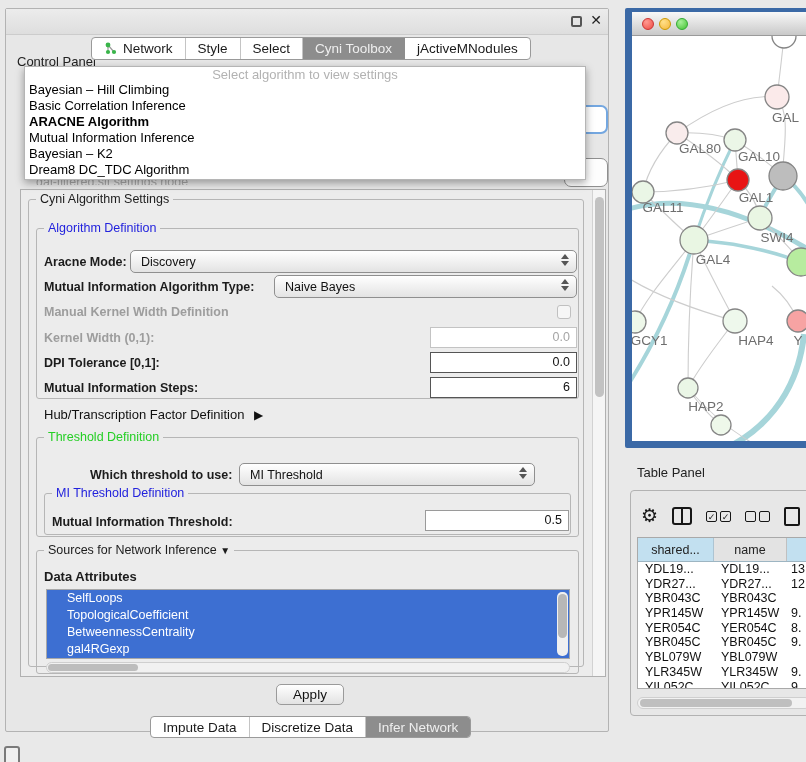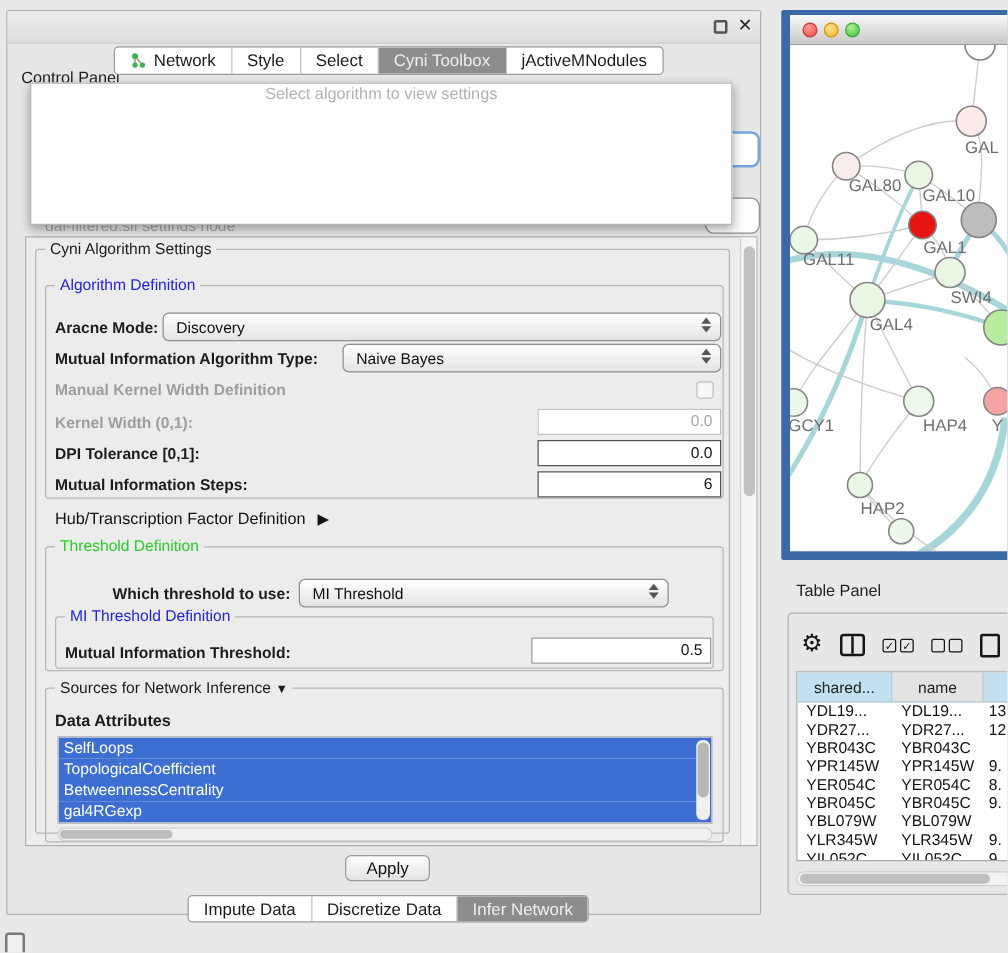--- a/index.html
+++ b/index.html
@@ -69,21 +69,21 @@
   .tfield.disabled{border:1px solid #c3c3c3;color:#a5a5a5;}
 
   .checkbox{position:absolute;width:14px;height:14px;border:1px solid #c0c0c0;border-radius:3px;background:#f6f6f6;}
 
   .hub-row{position:absolute;left:38px;top:398px;font-size:13px;color:#111;}
   .hub-row .arrow{display:inline-block;margin-left:6px;color:#111;font-size:12px;}
 
   
   .attr-list{position:absolute;left:40px;top:580px;width:524px;height:70px;background:#fff;
     border:1px solid #a8a8a8;overflow:hidden;}
-  .attr-item{height:17px;line-height:17px;font-size:12.5px;color:#fff;background:#3d6fd2;padding-left:4px;}
+  .attr-item{height:17px;line-height:17px;font-size:12.5px;color:#fff;background:#3d6fd2;padding-left:20px;}
   .attr-vscroll{position:absolute;right:1px;top:2px;width:11px;height:64px;background:#f0f0f0;border-radius:5px;}
   .attr-vthumb{position:absolute;left:1px;top:2px;width:9px;height:44px;background:#b7b7b7;border-radius:5px;}
   .attr-hscroll{position:absolute;left:40px;top:653px;width:524px;height:11px;background:#f1f1f1;
     border:1px solid #cfcfcf;border-radius:6px;}
   .attr-hthumb{position:absolute;left:1px;top:1px;width:90px;height:7px;background:#bdbdbd;border-radius:4px;}
 
   .apply-btn{position:absolute;left:270px;top:675px;width:68px;height:21px;
     background:linear-gradient(#ffffff,#e2e2e2);border:1px solid #9a9a9a;border-radius:5px;
     font-size:13.5px;color:#111;text-align:center;line-height:19px;}
 
@@ -172,20 +172,28 @@
     </div>
 
     <div class="frag-combo-focus"></div>
     <div class="frag-rounded"></div>
     <div class="frag-textstrip">
       <span>gal-filtered.sif settings node</span>
     </div>
 
     <div class="algo-popup">
       <div class="popup-head">Select algorithm to view settings</div>
+      <div id="popup-items">
+          <div class="popup-item">Bayesian – Hill Climbing</div>
+          <div class="popup-item">Basic Correlation Inference</div>
+          <div class="popup-item bold">ARACNE Algorithm</div>
+          <div class="popup-item">Mutual Information Inference</div>
+          <div class="popup-item">Bayesian – K2</div>
+          <div class="popup-item">Dream8 DC_TDC Algorithm</div>
+        </div>
     </div>
 
     <div class="settings-panel">
       <div class="v-scroll-track">
         <div class="v-scroll-thumb"></div>
       </div>
     </div>
 
     <div class="groupbox" style="left:22px;top:190px;width:556px;height:468px;"></div>
     <span class="grouplabel lbl-black" style="left:30px;top:183px;">Cyni Algorithm Settings</span>

